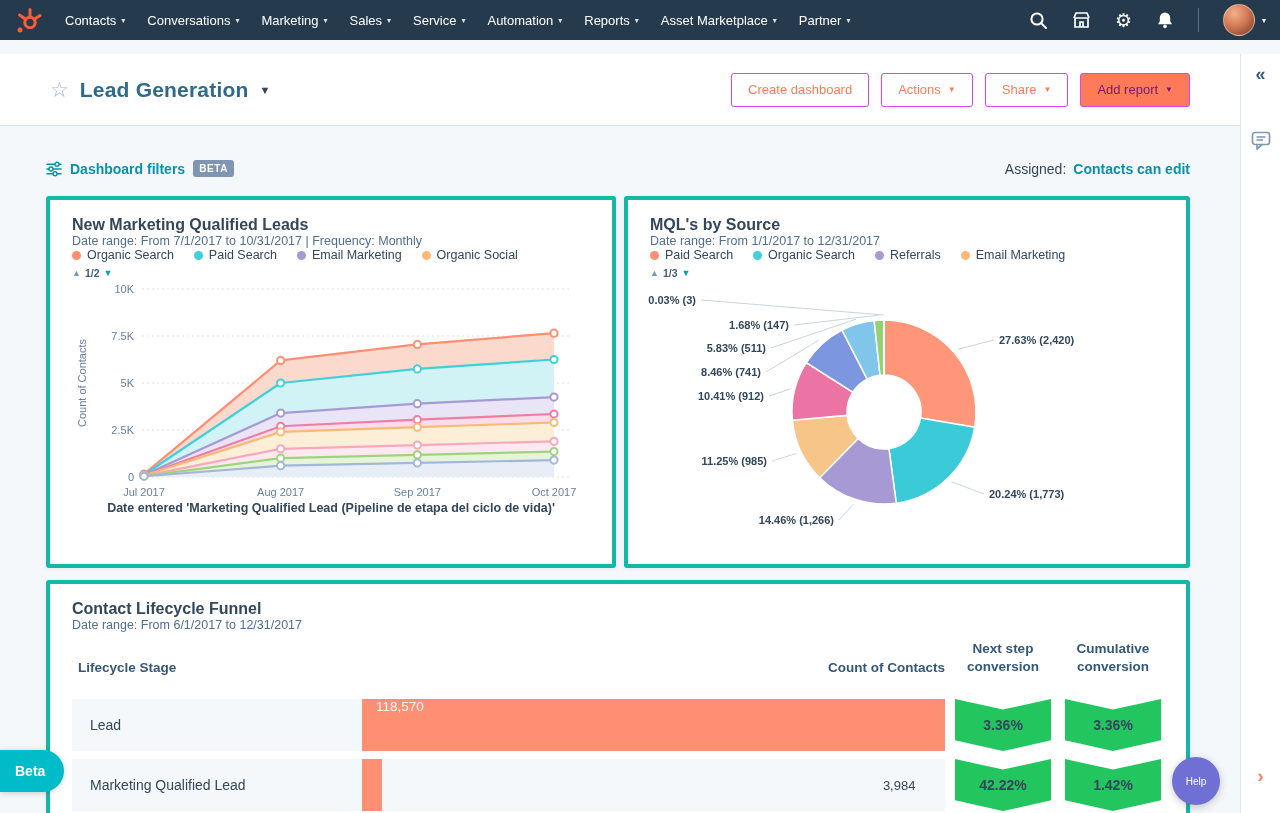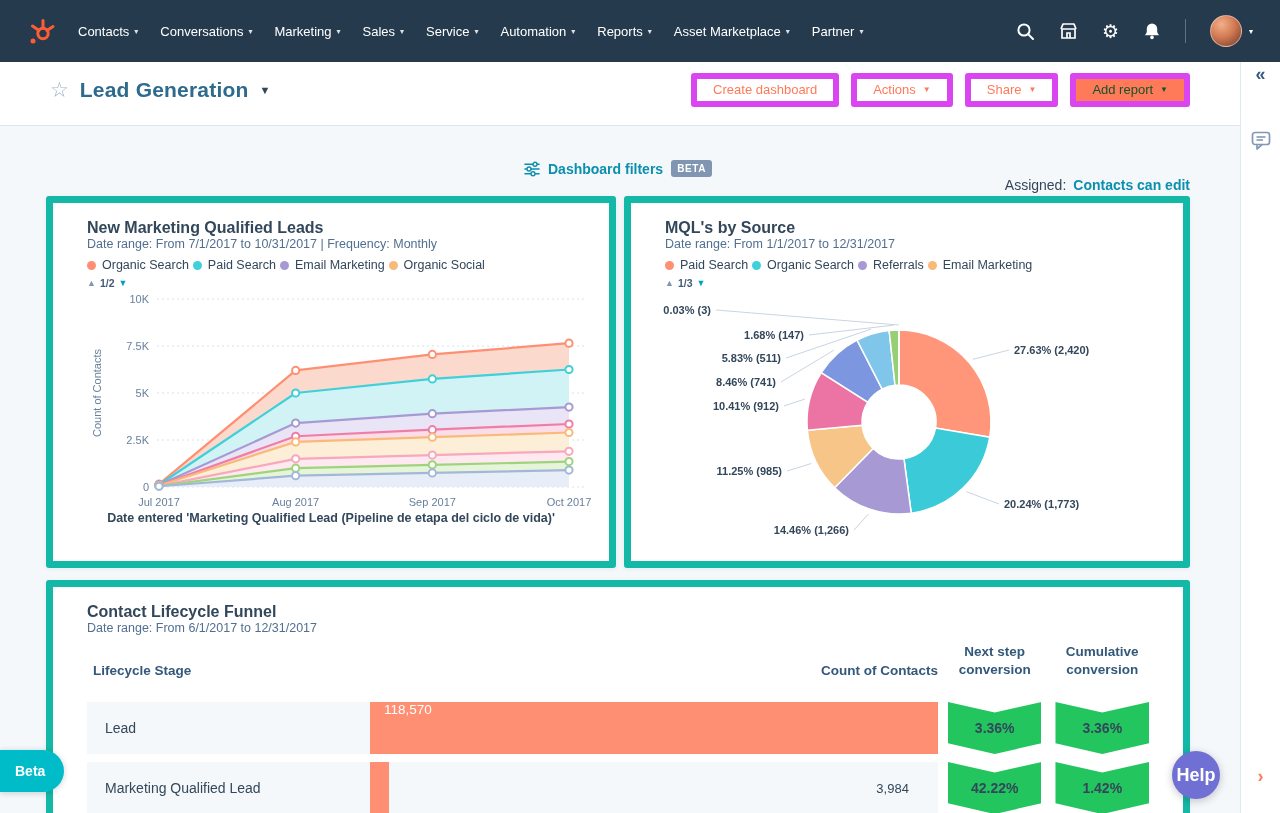--- a/index.html
+++ b/index.html
@@ -1,22 +1,22 @@
 <!DOCTYPE html>
 <html><head>
 <meta charset="utf-8">
 <style>
   * { margin:0; padding:0; box-sizing:border-box; }
   html,body { width:1280px; height:813px; }
   body { position:relative; overflow:hidden; background:#f5f8fa; color:#33475b;
          font-family:"Liberation Sans","DejaVu Sans",sans-serif; }
 
   
-  .topnav{position:absolute;top:0;left:0;width:1280px;height:62px;background:#253b4d;
-          display:flex;align-items:center;padding:0 27px;z-index:5;}
+  .topnav{position:absolute;top:0;left:0;width:1280px;height:40px;background:#253b4d;
+          display:flex;align-items:center;padding:0 14px;z-index:5;}
   .logo{display:flex;margin-right:12px;cursor:pointer;}
   .nav-items{display:flex;align-items:center;height:100%;}
   .nav-item{display:flex;align-items:center;gap:5px;padding:0 11px;height:100%;color:#fff;
             font-size:13px;cursor:pointer;white-space:nowrap;}
   .nav-caret{font-size:8px;opacity:.85;margin-top:1px;}
   .nav-right{margin-left:auto;display:flex;align-items:center;gap:24px;}
   .nav-icon{display:flex;cursor:pointer;align-items:center;}
   .gear-glyph{font-family:"DejaVu Sans",sans-serif;color:#fff;font-size:19px;line-height:1;}
   .nav-divider{width:1px;height:24px;background:rgba(255,255,255,.28);}
   .avatar-wrap{display:flex;align-items:center;gap:7px;cursor:pointer;}
@@ -26,49 +26,49 @@
   .avatar-caret{color:#fff;font-size:8px;}
 
   
   .page-header{position:absolute;top:54px;left:0;width:1240px;height:72px;background:#fff;
                border-bottom:1px solid #dde6ef;display:flex;align-items:center;padding:0 50px;z-index:2;}
   .star{color:#9fb3c8;font-size:21px;margin-right:11px;cursor:pointer;line-height:1;}
   .page-title{font-size:21px;font-weight:bold;color:#2e6a8c;letter-spacing:.2px;}
   .title-caret{color:#33475b;font-size:11px;margin-left:11px;cursor:pointer;}
   .header-buttons{margin-left:auto;display:flex;gap:12px;}
   .btn{height:34px;padding:0 16px;border-radius:3px;font-size:13px;display:flex;align-items:center;
-       gap:7px;cursor:pointer;border:6px solid #d946ef;background:#fff;color:#ff7a59;}
+       gap:7px;cursor:pointer;border:1px solid #d946ef;background:#fff;color:#ff7a59;}
   .btn .caret{font-size:8px;}
-  .btn-primary{background:#ff7a59;color:#14532d;}
+  .btn-primary{background:#ff7a59;color:#701a75;}
 
   
   .right-rail{position:absolute;top:54px;right:0;width:40px;bottom:0;background:#fff;
               border-left:1px solid #e0e8f0;z-index:4;display:flex;flex-direction:column;align-items:center;}
   .rail-collapse{margin-top:10px;font-size:18px;color:#33587c;cursor:pointer;font-weight:bold;}
   .rail-comment{margin-top:46px;cursor:pointer;}
   .rail-expand{position:absolute;bottom:26px;font-size:18px;color:#ff7a59;cursor:pointer;font-weight:bold;}
 
   
-  .filters-row{position:absolute;top:160px;left:46px;width:1144px;display:flex;align-items:center;z-index:1;flex-direction:column;}
+  .filters-row{position:absolute;top:160px;left:46px;width:1144px;display:flex;align-items:center;z-index:1;}
   .filters-left{display:flex;align-items:center;gap:8px;cursor:pointer;}
   .filters-label{color:#0b8faf;font-weight:bold;font-size:14px;}
   .beta-badge{background:#7f95b2;color:#fff;font-size:10px;font-weight:bold;letter-spacing:.6px;
               padding:3px 6px;border-radius:3px;}
   .assigned{margin-left:auto;font-size:14px;display:flex;gap:7px;align-items:center;}
   .assigned-value{color:#0b8faf;font-weight:bold;cursor:pointer;}
 
   
-  .card{position:absolute;background:#fff;border:7px solid #14b8a6;border-radius:3px;
-        box-shadow:0 1px 4px rgba(45,62,80,.07);padding:16px 34px;overflow:hidden;}
+  .card{position:absolute;background:#fff;border:4px solid #14b8a6;border-radius:3px;
+        box-shadow:0 1px 4px rgba(45,62,80,.07);padding:16px 22px;overflow:hidden;}
   .card-1{left:46px;top:196px;width:570px;height:372px;}
   .card-2{left:624px;top:196px;width:566px;height:372px;}
   .card-3{left:46px;top:580px;width:1144px;height:262px;}
   .card-title{font-size:16px;font-weight:bold;color:#33475b;}
   .card-sub{margin-top:0;font-size:12.5px;color:#516f90;}
-  .legend{margin-top:7px;display:flex;gap:4px;align-items:center;font-size:12.5px;color:#33475b;}
+  .legend{display:flex;gap:20px;align-items:center;font-size:12.5px;color:#33475b;}
   .legend-item{display:flex;align-items:center;gap:6px;cursor:pointer;}
   .legend-dot{width:9px;height:9px;border-radius:50%;flex:0 0 auto;}
   .pager{margin-top:5px;display:flex;align-items:center;gap:4px;font-size:10.5px;font-weight:bold;color:#425b76;}
   .pager-up{color:#7c98b6;font-size:9px;cursor:pointer;}
   .pager-down{color:#00a4bd;font-size:9px;cursor:pointer;}
   .area-svg{display:block;margin-top:2px;}
   .donut-svg{display:block;margin-top:4px;margin-left:-14px;}
   svg{font-family:"Liberation Sans","DejaVu Sans",sans-serif;}
   .tick{font-size:11px;fill:#68809c;}
   .dlabel{font-size:11px;font-weight:bold;fill:#33475b;}
@@ -90,23 +90,23 @@
   .f-count-out{position:absolute;top:0;bottom:0;display:flex;align-items:center;font-size:13px;color:#33475b;}
   .f-badge{width:96px;background:#22c55e;clip-path:polygon(0 0,50% 20%,100% 0,100% 79%,50% 100%,0 79%);
            display:flex;align-items:center;justify-content:center;font-weight:bold;font-size:14px;color:#33475b;}
   .f-badge.b1{margin-left:10px;}
   .f-badge.b2{margin-left:14px;}
 
   
   .beta-pill{position:absolute;left:0;bottom:21px;height:42px;background:#00bcc9;color:#fff;font-weight:bold;
              font-size:14px;display:flex;align-items:center;padding:0 19px 0 15px;border-radius:0 21px 21px 0;
              cursor:pointer;z-index:6;box-shadow:0 1px 6px rgba(0,0,0,.18);}
-  .help-fab{position:absolute;right:60px;bottom:14px;width:48px;height:48px;border-radius:50%;background:#7070d4;
-            color:#fff;font-size:18px;display:flex;align-items:center;justify-content:center;cursor:pointer;
-            z-index:6;box-shadow:0 2px 8px rgba(0,0,0,.22);font-weight:bold;}
+  .help-fab{position:absolute;right:60px;bottom:8px;width:48px;height:48px;border-radius:50%;background:#7070d4;
+            color:#fff;font-size:10px;display:flex;align-items:center;justify-content:center;cursor:pointer;
+            z-index:6;box-shadow:0 2px 8px rgba(0,0,0,.22);}
 </style>
 </head>
 <body>
 
 <nav class="topnav">
   <span class="logo">
     <svg width="28" height="28" viewBox="0 0 28 28">
       <g stroke="#ff5c35" stroke-width="3" stroke-linecap="round" fill="none">
         <circle cx="16" cy="16.5" r="5.2"></circle>
         <line x1="16" y1="11" x2="16" y2="3.5"></line>

